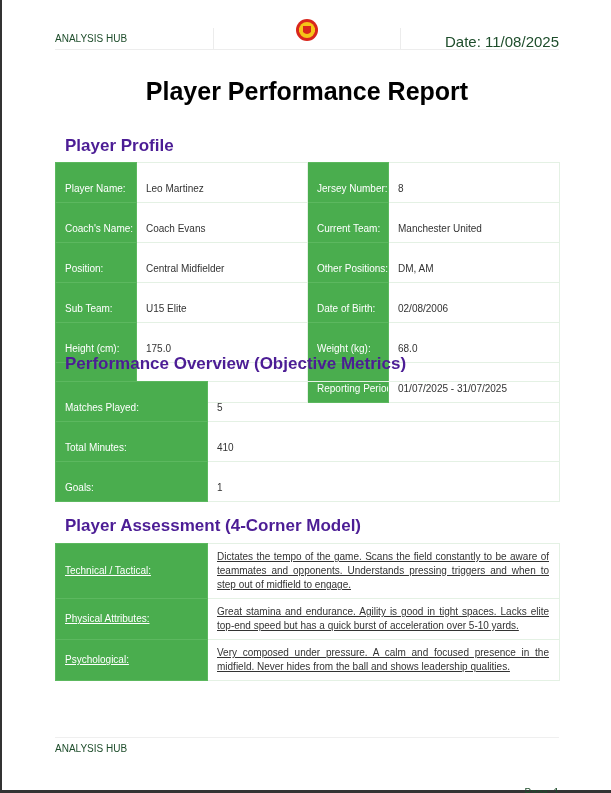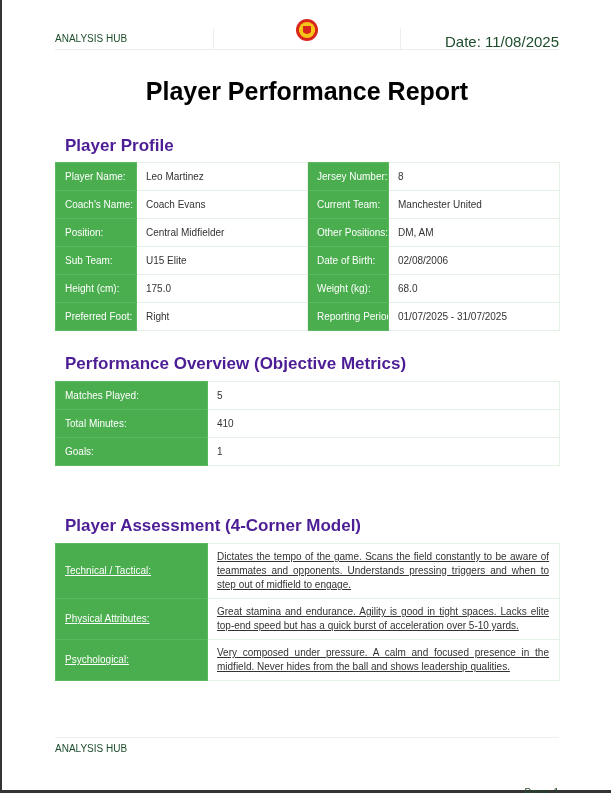--- a/index.html
+++ b/index.html
@@ -8,21 +8,21 @@
   .frame-bottom{position:absolute;left:0;bottom:0;width:611px;height:3px;background:#333;}
   .page{position:absolute;left:55px;top:0;width:504px;}
   .header{position:absolute;top:28px;left:0;width:504px;height:21px;border-bottom:1px solid #ededed;}
   .hdr-left{position:absolute;left:0;top:5px;font-size:10px;color:#1e4d2b;}
   .hdr-right{position:absolute;right:0;top:5px;font-size:15px;color:#1e4d2b;}
   .hdr-div{position:absolute;top:0;width:1px;height:21px;background:#ececec;}
   .logo{position:absolute;left:240px;top:-10px;width:24px;height:24px;}
   .title{position:absolute;top:77px;left:0;width:504px;text-align:center;font-size:25px;font-weight:bold;color:#000000;}
   .section-title{position:absolute;left:10px;font-size:17px;font-weight:bold;color:#4c1d95;}
   table{border-collapse:collapse;position:absolute;left:0;width:504px;table-layout:fixed;}
-  td{border:1px solid #e4f1e4;font-size:10px;height:27px;padding:0 0 0 9px;vertical-align:middle;overflow:hidden;white-space:nowrap;color:#333;}
+  td{border:1px solid #e4f1e4;font-size:10px;height:27px;padding:12px 0 0 9px;vertical-align:middle;overflow:hidden;white-space:nowrap;color:#333;}
   td.lbl{background:#4aad4e;color:#fff;border-color:#5cb85f;}
   .assess td{white-space:normal;line-height:14px;padding:6px 10px 6px 9px;text-align:justify;text-decoration:underline;}
   .footer{position:absolute;top:737px;left:0;width:504px;border-top:1px solid #efefef;}
   .ftr-left{position:absolute;left:0;top:5px;font-size:10px;color:#1e4d2b;}
   .ftr-right{position:absolute;right:0;top:5px;font-size:10px;color:#1e4d2b;margin-top:44px;}
 </style>
 </head>
 <body>
 
 <div class="frame-left"></div>

